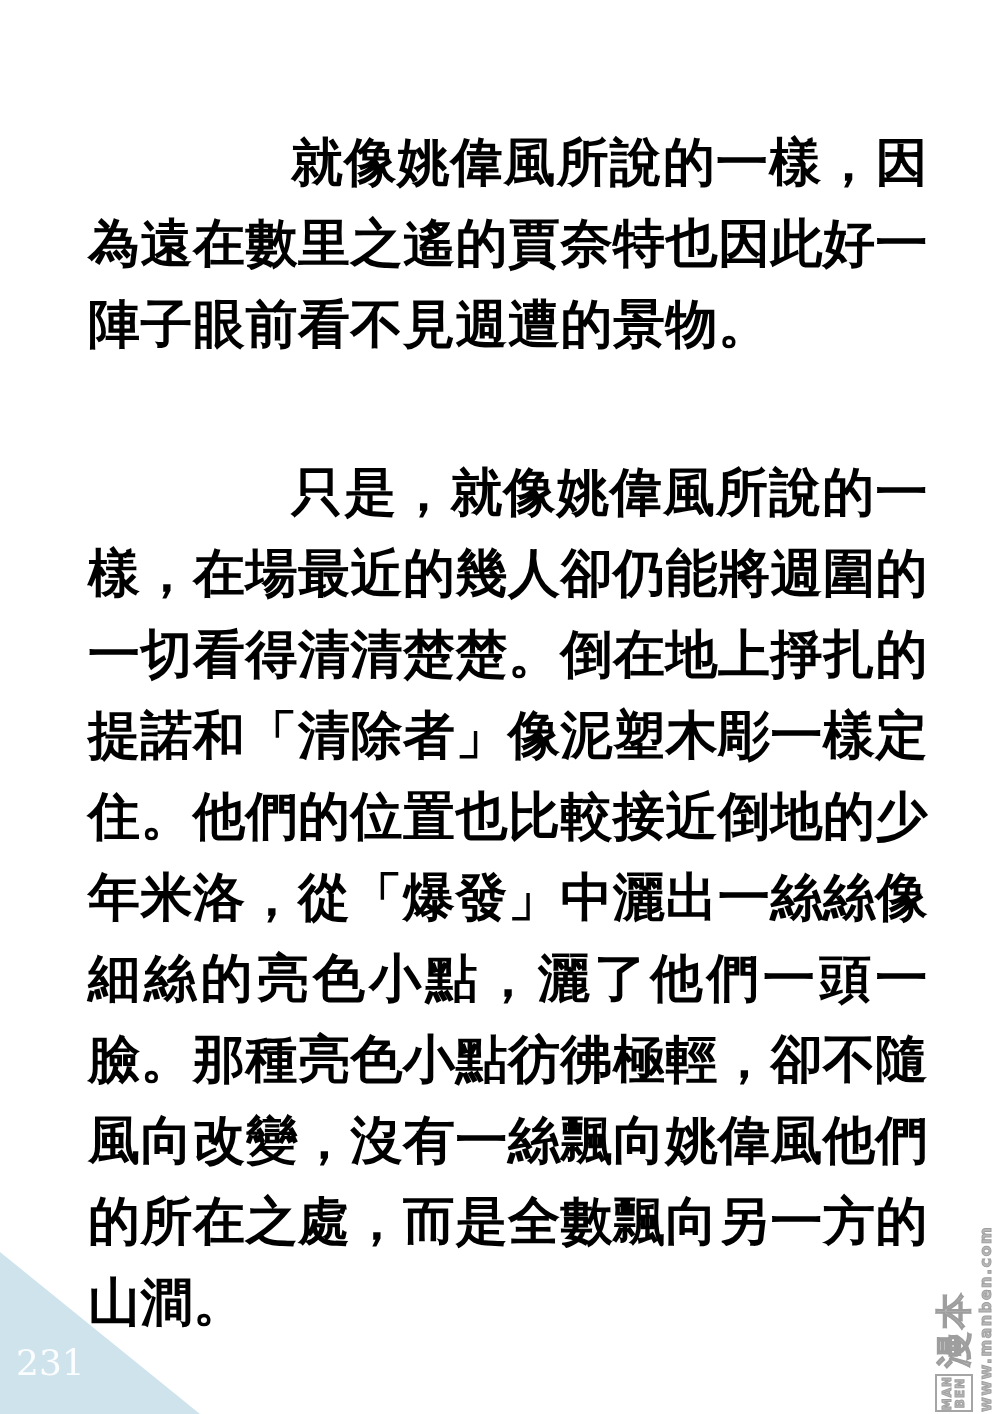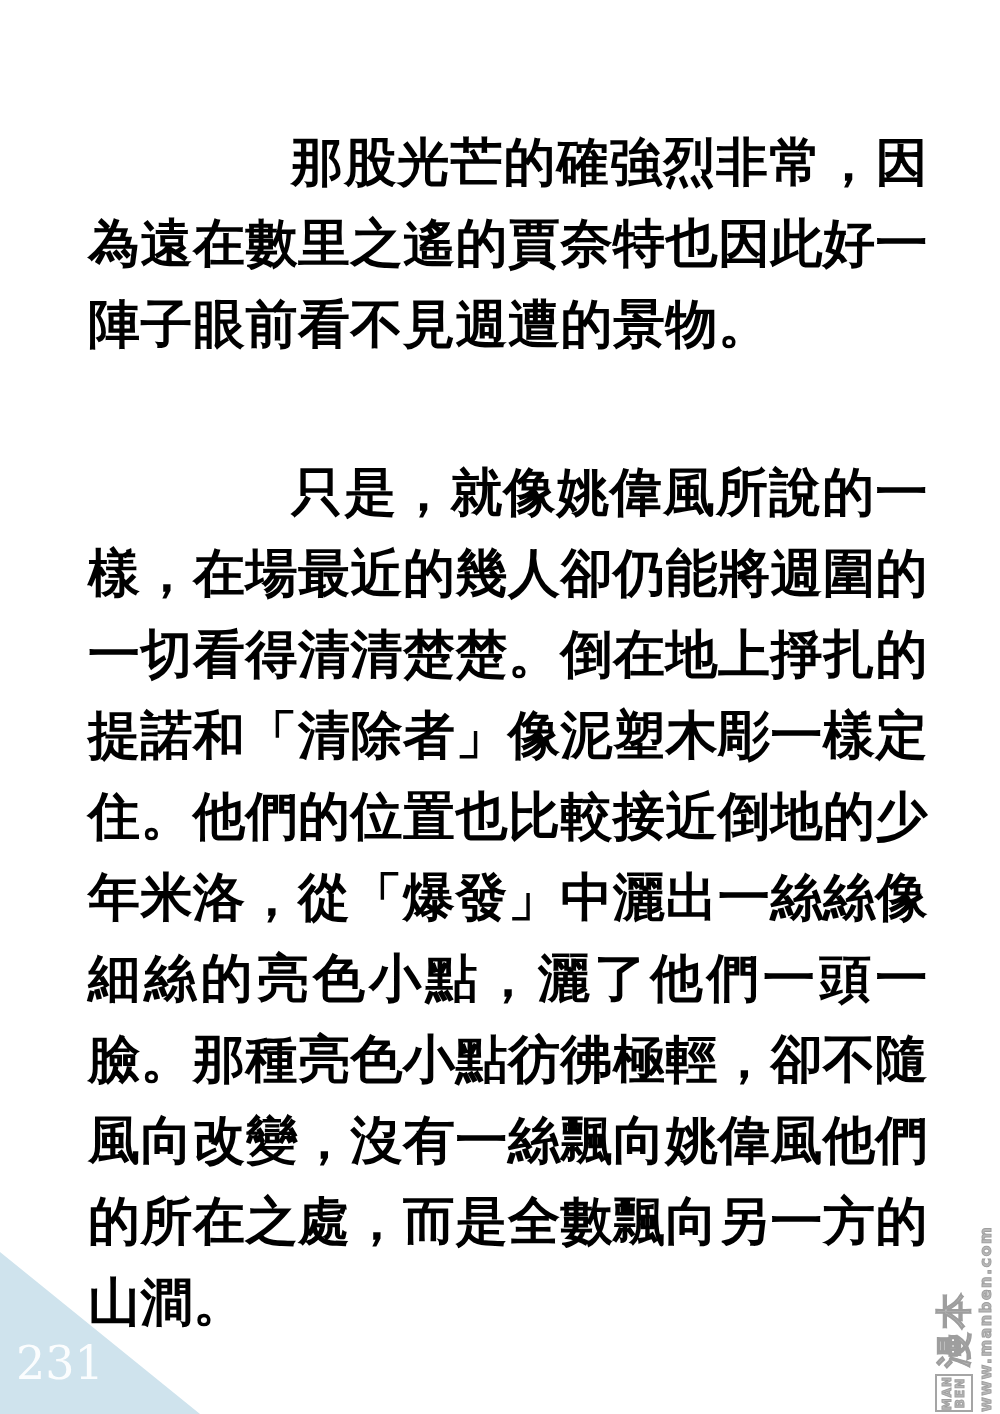--- a/index.html
+++ b/index.html
@@ -48,21 +48,21 @@
     background: #cfe3ed;
     -webkit-clip-path: polygon(0 0, 100% 100%, 0 100%);
     clip-path: polygon(0 0, 100% 100%, 0 100%);
   }
   
   .page-number {
     position: absolute;
     left: 16px;
     top: 1340px;
     font-family: "DejaVu Serif", "Liberation Serif", serif;
-    font-size: 46px;
+    font-size: 36px;
     line-height: 46px;
     font-weight: normal;
     color: rgba(255, 255, 255, 0.92);
   }
   
   .watermark {
     position: absolute;
     left: 933px;
     top: 1412px;
     width: 160px;
@@ -105,21 +105,21 @@
     letter-spacing: 1.5px;
     white-space: nowrap;
   }
 </style>
 </head>
 <body>
 
 <div class="page">
 
   <main class="text-block">
-    <p class="para">那股光芒的確強烈非常，因為遠在數里之遙的賈奈特也因此好一陣子眼前看不見週遭的景物。</p>
+    <p class="para">就像姚偉風所說的一樣，因為遠在數里之遙的賈奈特也因此好一陣子眼前看不見週遭的景物。</p>
     <p class="para">只是，就像姚偉風所說的一樣，在場最近的幾人卻仍能將週圍的一切看得清清楚楚。倒在地上掙扎的提諾和「清除者」像泥塑木彫一樣定住。他們的位置也比較接近倒地的少年米洛，從「爆發」中灑出一絲絲像細絲的亮色小點，灑了他們一頭一臉。那種亮色小點彷彿極輕，卻不隨風向改變，沒有一絲飄向姚偉風他們的所在之處，而是全數飄向另一方的山澗。</p>
   </main>
 
   <div class="corner-triangle"></div>
 
   <div class="page-number">231</div>
 
   <div class="watermark">
     <div class="wm-row1">
       <span class="wm-box">

